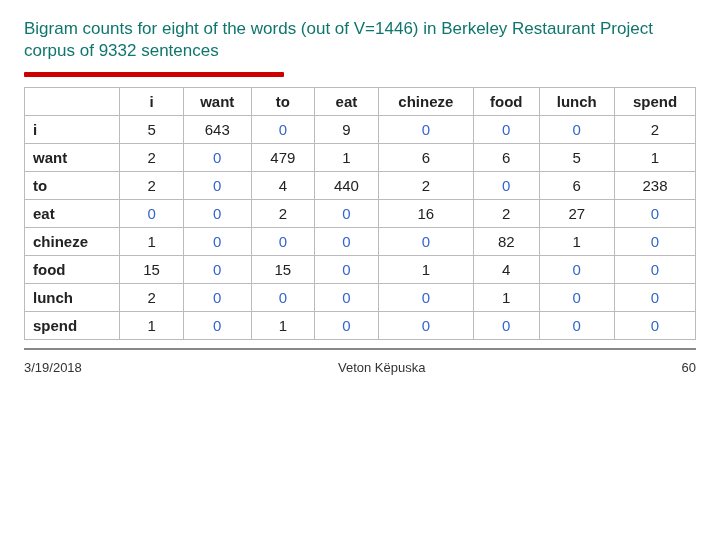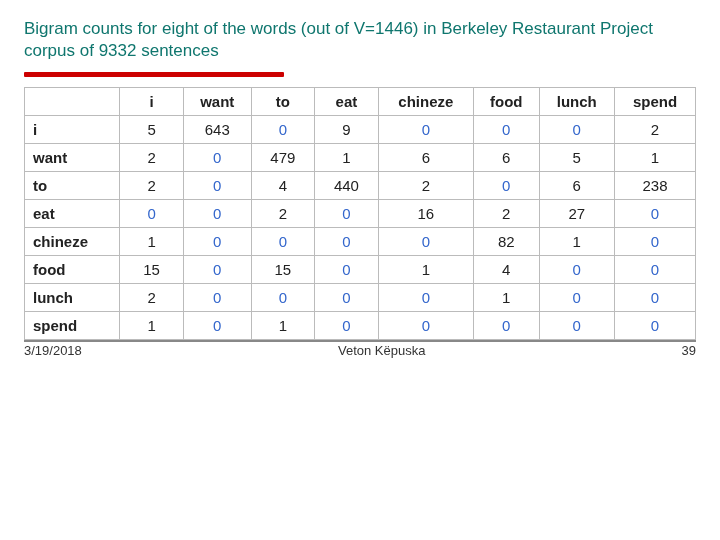--- a/index.html
+++ b/index.html
@@ -55,25 +55,25 @@
       color: #222;
       font-weight: normal;
     }
     .header-row th:first-child {
       background: #fff;
       border: 1px solid #bbb;
     }
     .footer {
       display: flex;
       justify-content: space-between;
-      margin-top: 0;
+      margin-top: 8px;
       font-size: 13px;
       color: #333;
       border-top: 2px solid #888;
-      padding-top: 1px;
+      padding-top: 10px;
     }
   </style>
 </head>
 <body>
 
 <div class="title">Bigram counts for eight of the words (out of V=1446) in Berkeley Restaurant Project corpus of 9332 sentences</div>
 <div class="red-bar"></div>
 
 <table>
   <thead>
@@ -177,14 +177,14 @@
         <td class="zero">0</td>
         <td class="zero">0</td>
         <td class="zero">0</td>
       </tr>
     </tbody>
 </table>
 
 <div class="footer">
   <span>3/19/2018</span>
   <span>Veton Këpuska</span>
-  <span>39</span>
+  <span>60</span>
 </div>
 
 </body></html>

